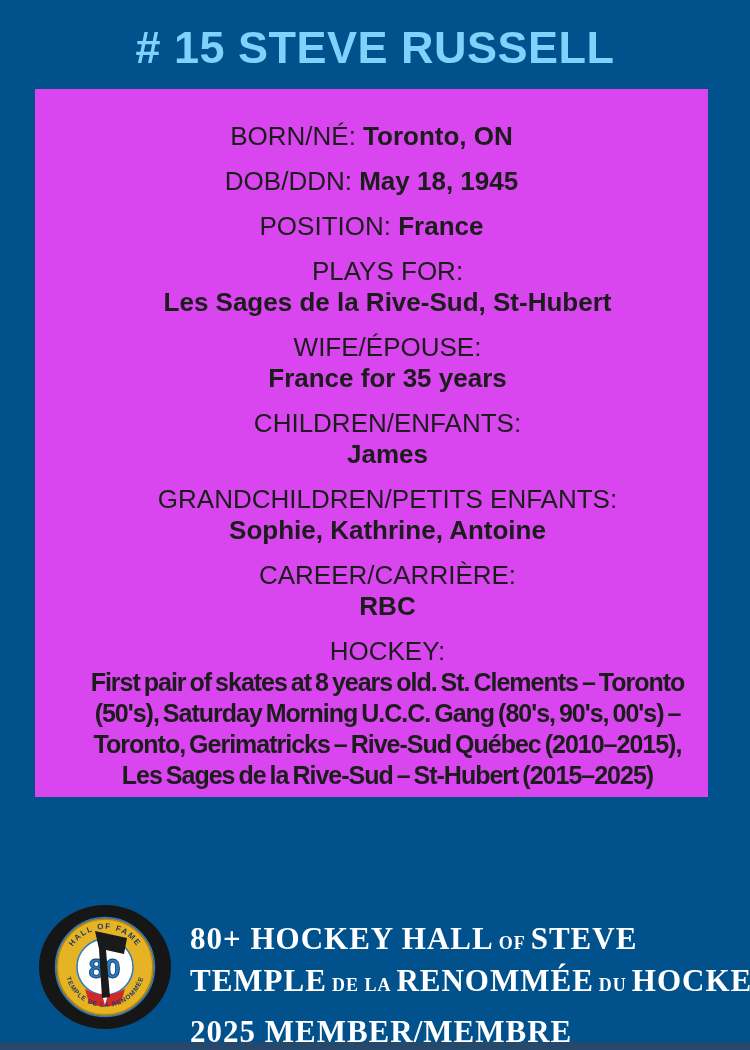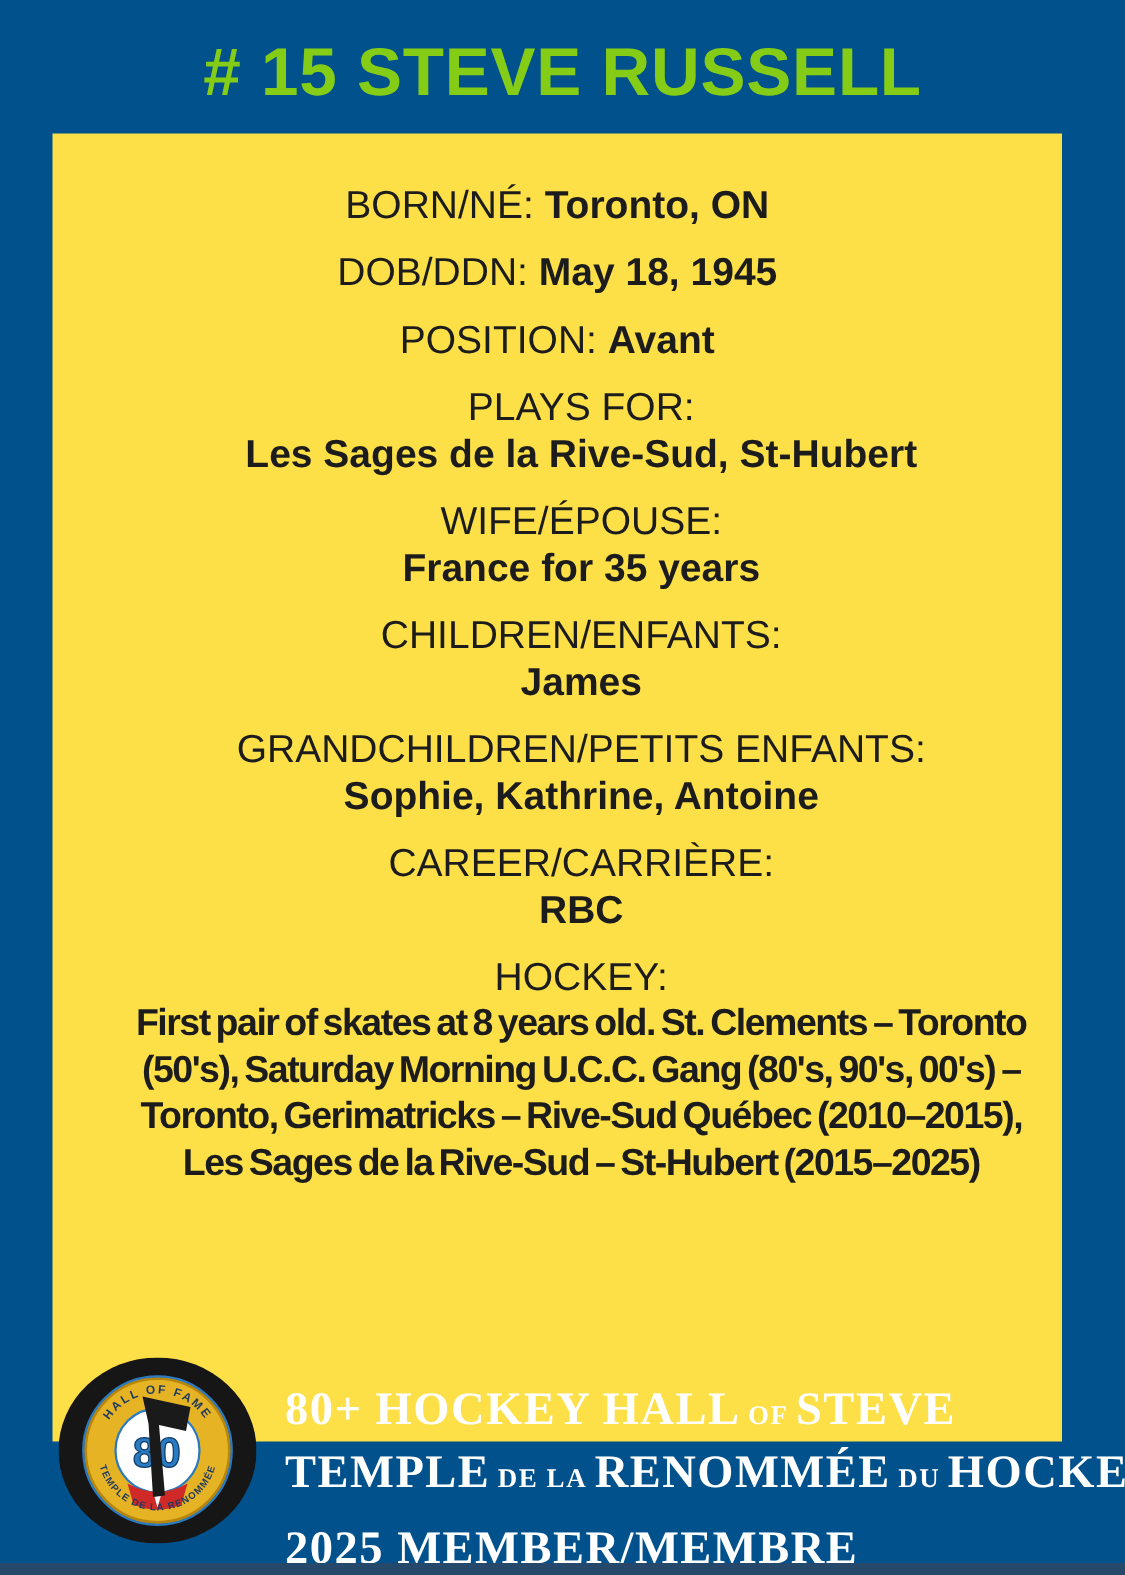--- a/index.html
+++ b/index.html
@@ -6,27 +6,27 @@
   .page {
     position: relative;
     width: 750px; height: 1050px;
     background: #00518C;
     overflow: hidden;
     font-family: "Liberation Sans", sans-serif;
   }
   .title {
     position: absolute; top: 24px; left: 0; width: 100%;
     margin: 0; text-align: center;
-    color: #84cc16; font-size: 45px; font-weight: 900;
+    color: #7dd3fc; font-size: 45px; font-weight: 900;
     letter-spacing: 0.5px; line-height: 48px;
   }
   .card {
     position: absolute; left: 35px; top: 89px;
-    width: 673px; height: 872px;
-    background: #fde047;
+    width: 673px; height: 708px;
+    background: #d946ef;
     box-sizing: border-box;
     padding: 32px 18px 10px;
     text-align: center;
     color: #1C1C1C;
     overflow: hidden;
   }
   .field { margin: 0 0 14px; font-size: 26px; line-height: 31px; }
   .label { font-weight: 400; }
   .value { font-weight: 700; }
   .field.stacked .label, .field.stacked .value { display: block; margin-left: 32px; }
@@ -70,21 +70,21 @@
       <span class="value">Toronto, ON</span>
     </p>
 
     <p class="field">
       <span class="label">DOB/DDN:</span>
       <span class="value">May 18, 1945</span>
     </p>
 
     <p class="field">
       <span class="label">POSITION:</span>
-      <span class="value">Avant</span>
+      <span class="value">France</span>
     </p>
 
     <p class="field stacked">
       <span class="label">PLAYS FOR:</span>
       <span class="value">Les Sages de la Rive-Sud, St-Hubert</span>
     </p>
 
     <p class="field stacked">
       <span class="label">WIFE/ÉPOUSE:</span>
       <span class="value">France for 35 years</span>

